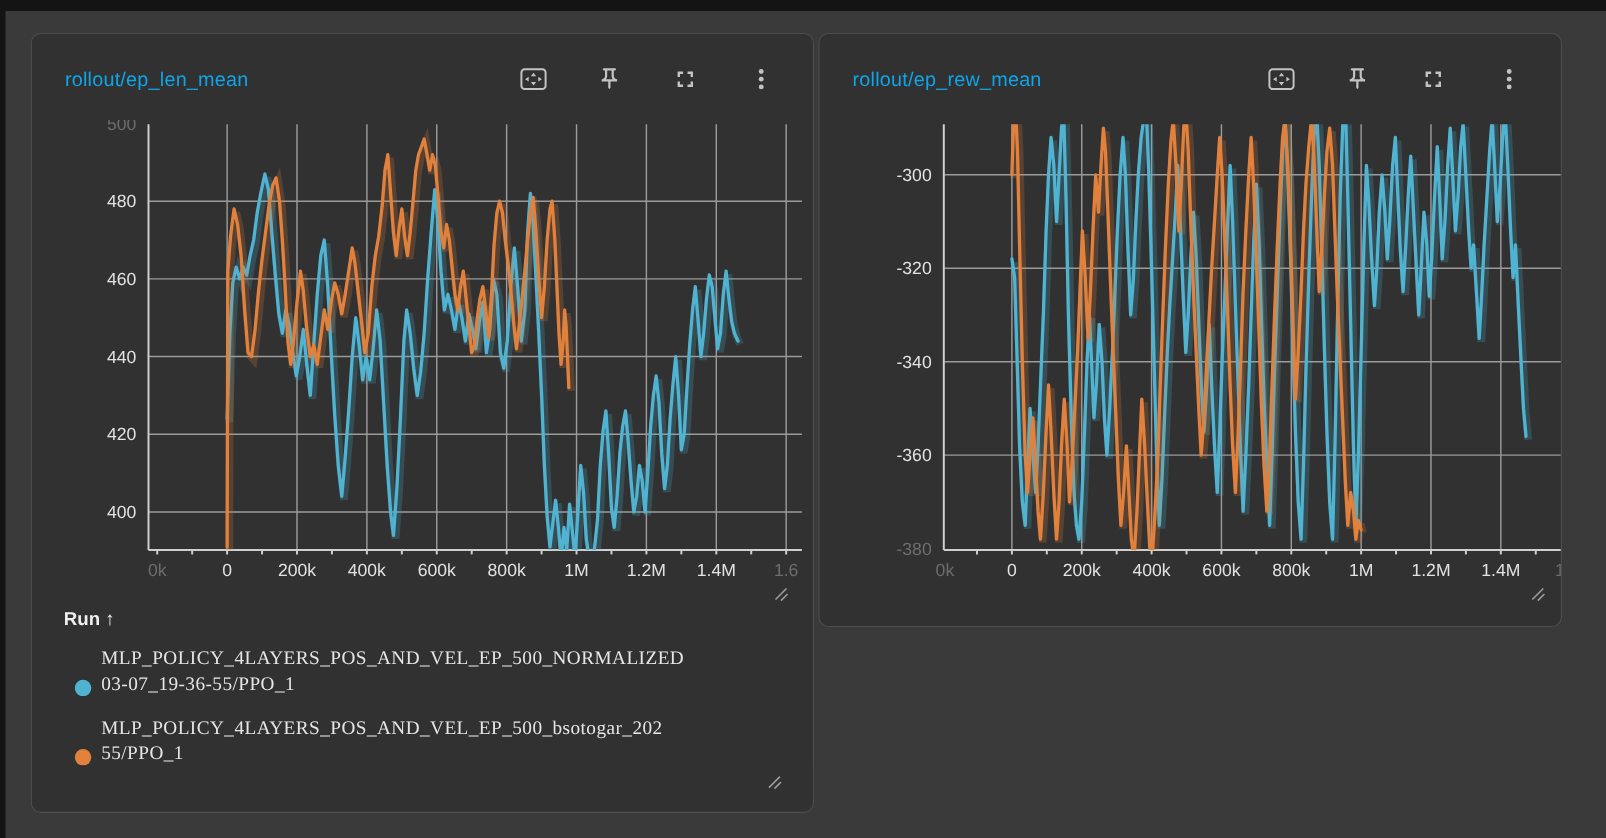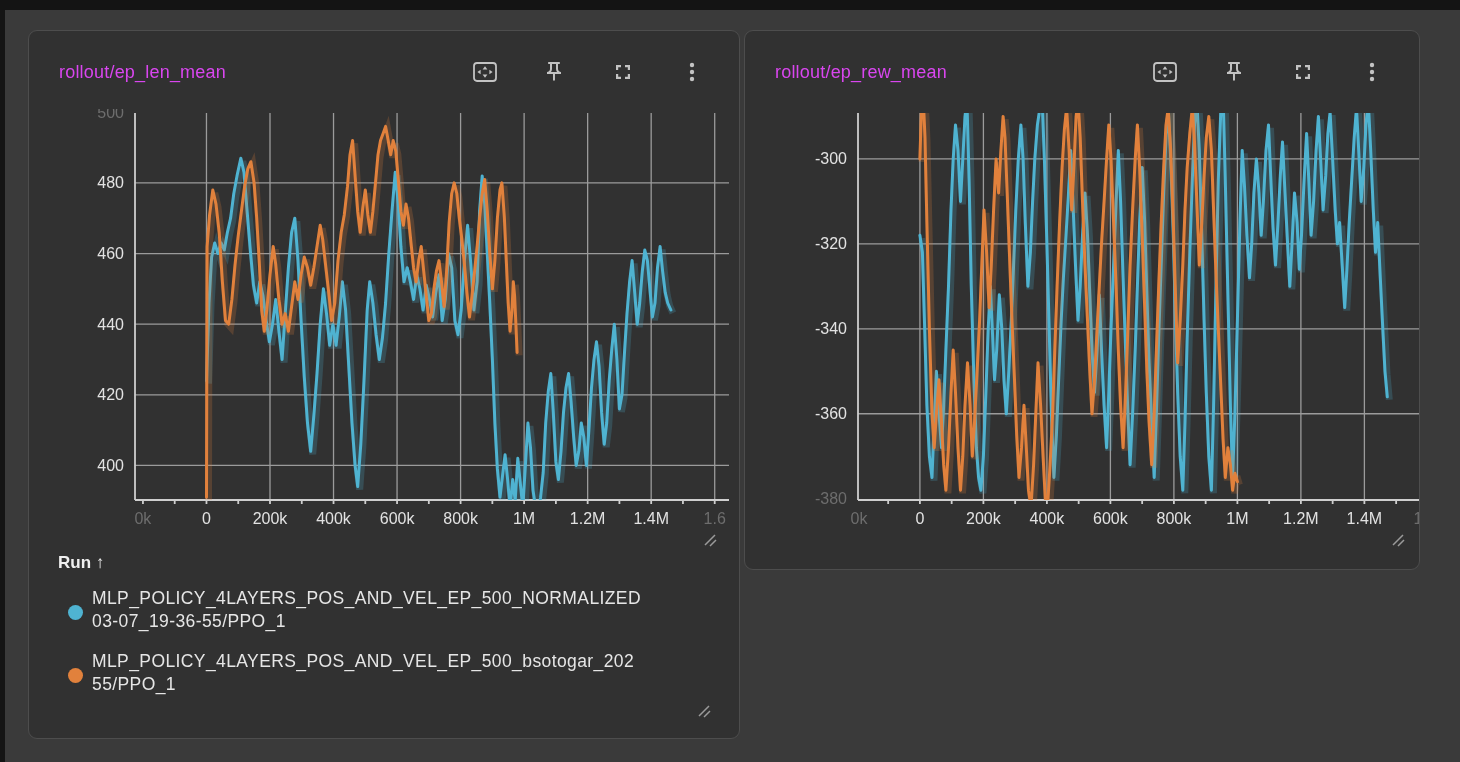--- a/index.html
+++ b/index.html
@@ -16,21 +16,21 @@
     box-sizing:border-box;overflow:hidden;
   }
   #card-ep-len{left:28px;top:30px;width:712px;height:709px;}
   #card-ep-rew{left:744px;top:30px;width:676px;height:540px;}
 
   .card-header{
     display:flex;align-items:center;
     padding:24px 34px 0 30px;height:34px;
   }
   .chart-title{
-    color:#d946ef;font-size:18px;letter-spacing:.2px;white-space:nowrap;
+    color:#0ea5e9;font-size:18px;letter-spacing:.2px;white-space:nowrap;
   }
   .toolbar{margin-left:auto;display:flex;gap:43px;align-items:center;}
   .icon-btn{
     background:none;border:none;padding:0;margin:0;cursor:pointer;
     width:26px;height:26px;display:flex;align-items:center;justify-content:center;
     color:#c3c3c3;
   }
   .icon-btn svg{display:block;}
 
   .chart-svg{position:absolute;left:0;top:78px;}
@@ -39,21 +39,21 @@
   text.tick{fill:#e2e2e2;font-size:16px;font-family:"Liberation Sans",sans-serif;}
   text.tick.dim{fill:#6d6d6d;}
 
   .resize-handle{position:absolute;width:14px;height:14px;}
   .resize-handle svg{display:block;}
 
   .legend{position:absolute;left:0;top:522px;right:6px;}
   .legend-header{
     margin:0 0 14px 29px;color:#efefef;font-size:17px;font-weight:bold;
   }
-  .legend-row{display:flex;align-items:center;margin:0 0 17px 39px;overflow:hidden;}
+  .legend-row{display:flex;align-items:flex-end;margin:0 0 17px 39px;overflow:hidden;font-family:Liberation Serif, serif;}
   .run-dot{width:15px;height:15px;border-radius:50%;flex:0 0 15px;margin:4px 9px 0 0;}
   .run-lines{overflow:hidden;}
   .run-lines span{
     display:block;white-space:nowrap;color:#e6e6e6;font-size:17.5px;line-height:23px;
     letter-spacing:.4px;
   }
 </style>
 </head>
 <body>
 

